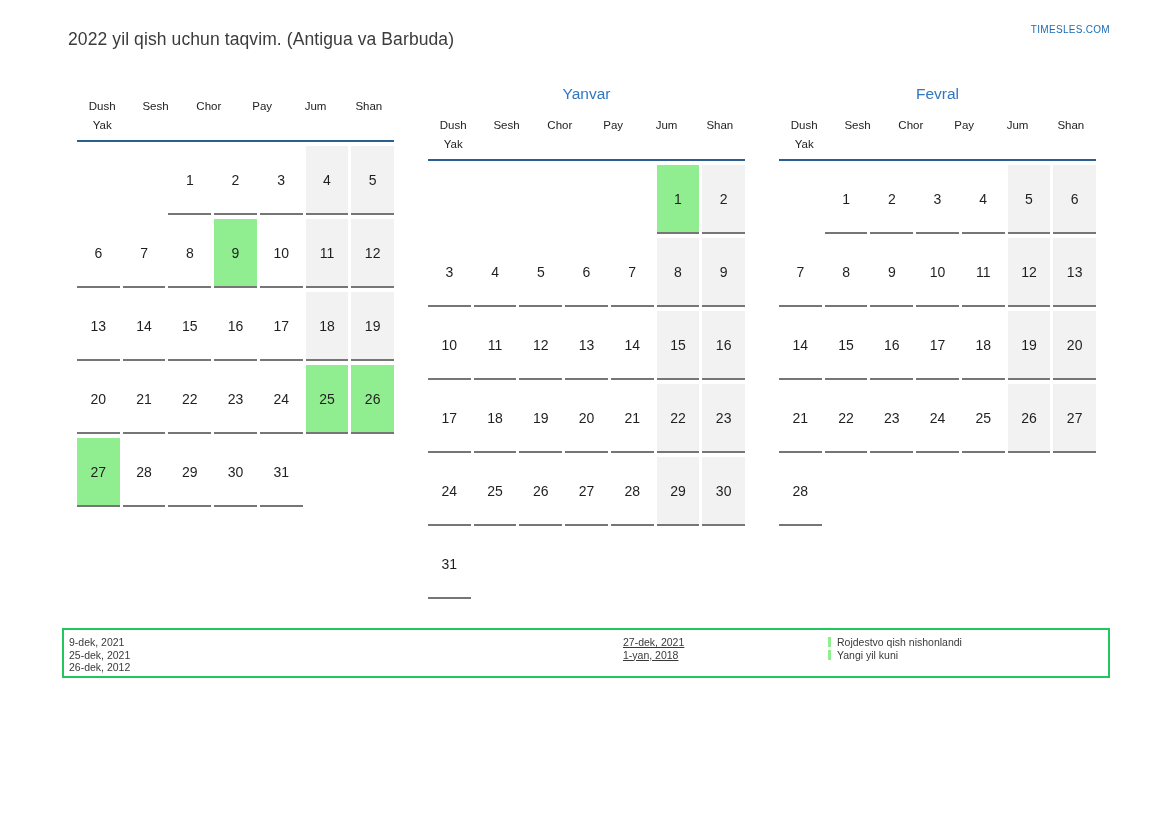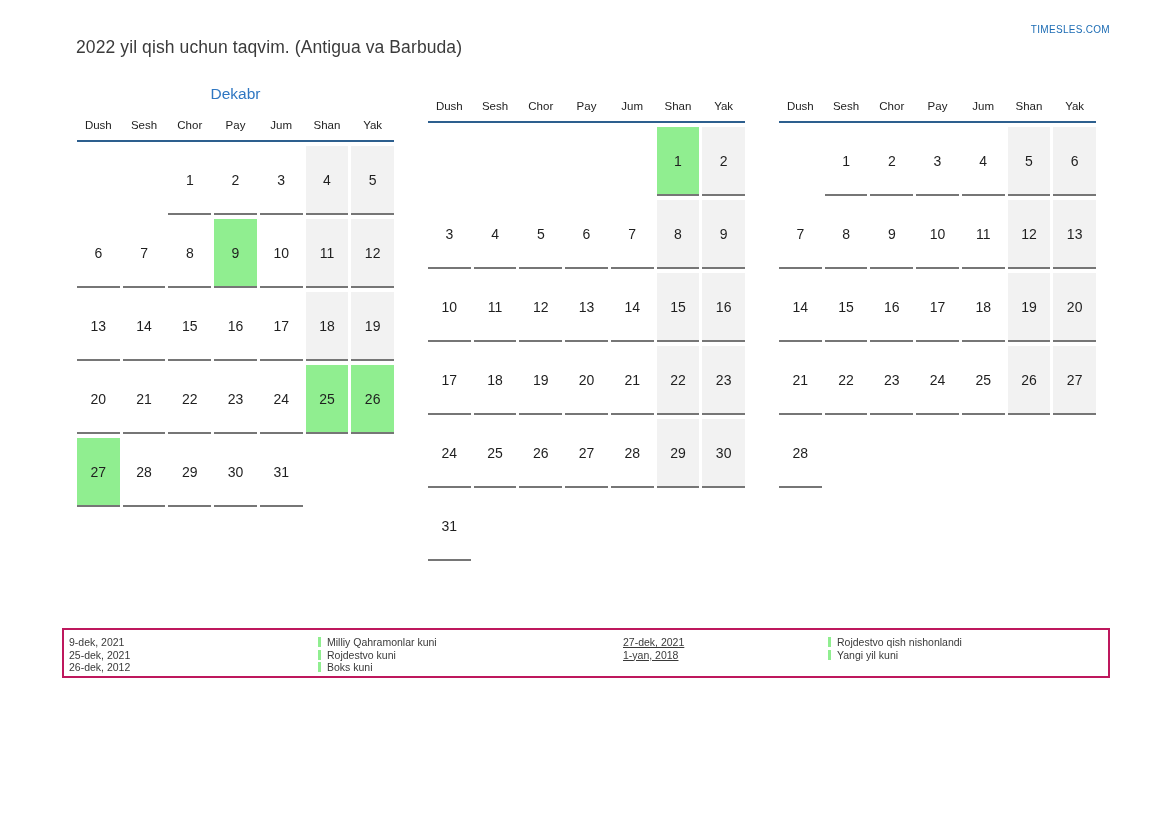--- a/index.html
+++ b/index.html
@@ -10,57 +10,57 @@
     --link-blue:#1c6cb4;
     --underline:#767676;
   }
   *{box-sizing:border-box;}
   html,body{margin:0;padding:0;background:#fff;}
   body{
     width:1169px;height:827px;overflow:hidden;position:relative;
     font-family:"Liberation Sans", sans-serif;color:#222;
   }
   .page-title{
-    position:absolute;left:60px;top:21px;margin:16px;
+    position:absolute;left:60px;top:21px;margin:8px;
     font-size:17.5px;font-weight:normal;color:#3b3b3b;letter-spacing:0.1px;
   }
   .site-link{
     position:absolute;right:59px;top:24px;
     font-size:10px;color:var(--link-blue);text-decoration:none;letter-spacing:0.3px;
     cursor:pointer;
   }
   .months{
     position:absolute;left:77px;top:84px;display:flex;gap:34px;
   }
   .month{width:317px;}
   .month-title{
     text-align:center;color:var(--month-blue);font-size:15.5px;line-height:19px;
   }
   .day-names{
-    display:grid;grid-template-columns:repeat(7,1fr);gap:3px;
+    display:grid;grid-template-columns:repeat(6,1fr);gap:3px;
     margin-top:14px;padding-bottom:7px;border-bottom:2px solid var(--line-blue);
   }
   .day-name{
     text-align:center;font-size:11.5px;line-height:16px;color:#222;
   }
   .grid{
     display:grid;grid-template-columns:repeat(7,1fr);column-gap:3px;row-gap:0;
   }
   .cell{height:73px;position:relative;}
   .cell .inner{
     position:absolute;top:4px;left:0;right:0;bottom:0;
     display:flex;align-items:center;justify-content:center;
     font-size:14px;color:#1f1f1f;
   }
   .cell.filled .inner{border-bottom:2px solid var(--underline);}
   .cell.weekend .inner{background:var(--weekend-gray);}
   .cell.holiday .inner{background:var(--holiday-green);}
   .legend{
     position:absolute;left:62px;top:628px;width:1048px;height:50px;
-    border:2px solid #be185d;background:#fff;
+    border:2px solid #22c55e;background:#fff;
   }
   .leg-col{
     position:absolute;top:6px;font-size:10.5px;line-height:12.5px;color:#3a3a3a;
     white-space:nowrap;
   }
   .leg-col.c0{left:5px;}
   .leg-col.c1{left:254px;}
   .leg-col.c2{left:559px;text-decoration:underline;}
   .leg-col.c3{left:764px;}
   .leg-item{display:flex;align-items:center;}
@@ -70,21 +70,20 @@
   }
 </style>
 </head>
 <body>
 
 <h1 class="page-title">2022 yil qish uchun taqvim. (Antigua va Barbuda)</h1>
 <a class="site-link">TIMESLES.COM</a>
 
 <div class="months" id="months">
     <div class="month">
-      <div class="month-title">Dekabr</div>
       <div class="day-names">
         <span class="day-name">Dush</span>
         <span class="day-name">Sesh</span>
         <span class="day-name">Chor</span>
         <span class="day-name">Pay</span>
         <span class="day-name">Jum</span>
         <span class="day-name">Shan</span>
         <span class="day-name">Yak</span>
       </div>
       <div class="grid">
@@ -181,20 +180,21 @@
           <div class="inner">30</div>
         </div>
         <div class="cell filled">
           <div class="inner">31</div>
         </div>
         <div class="cell"></div>
         <div class="cell"></div>
       </div>
     </div>
     <div class="month">
+      <div class="month-title">Yanvar</div>
       <div class="day-names">
         <span class="day-name">Dush</span>
         <span class="day-name">Sesh</span>
         <span class="day-name">Chor</span>
         <span class="day-name">Pay</span>
         <span class="day-name">Jum</span>
         <span class="day-name">Shan</span>
         <span class="day-name">Yak</span>
       </div>
       <div class="grid">
@@ -298,20 +298,21 @@
         </div>
         <div class="cell"></div>
         <div class="cell"></div>
         <div class="cell"></div>
         <div class="cell"></div>
         <div class="cell"></div>
         <div class="cell"></div>
       </div>
     </div>
     <div class="month">
+      <div class="month-title">Fevral</div>
       <div class="day-names">
         <span class="day-name">Dush</span>
         <span class="day-name">Sesh</span>
         <span class="day-name">Chor</span>
         <span class="day-name">Pay</span>
         <span class="day-name">Jum</span>
         <span class="day-name">Shan</span>
         <span class="day-name">Yak</span>
       </div>
       <div class="grid">
@@ -409,34 +410,20 @@
       </div>
     </div>
   </div>
 
 <div class="legend" id="legend">
     <div class="leg-col c0">
       <div>9-dek, 2021</div>
       <div>25-dek, 2021</div>
       <div>26-dek, 2012</div>
     </div>
-    <div class="leg-col c1">
-      <div class="leg-item">
-        <span class="marker"></span>
-        <span>Milliy Qahramonlar kuni</span>
-      </div>
-      <div class="leg-item">
-        <span class="marker"></span>
-        <span>Rojdestvo kuni</span>
-      </div>
-      <div class="leg-item">
-        <span class="marker"></span>
-        <span>Boks kuni</span>
-      </div>
-    </div>
     <div class="leg-col c2">
       <div>27-dek, 2021</div>
       <div>1-yan, 2018</div>
     </div>
     <div class="leg-col c3">
       <div class="leg-item">
         <span class="marker"></span>
         <span>Rojdestvo qish nishonlandi</span>
       </div>
       <div class="leg-item">

